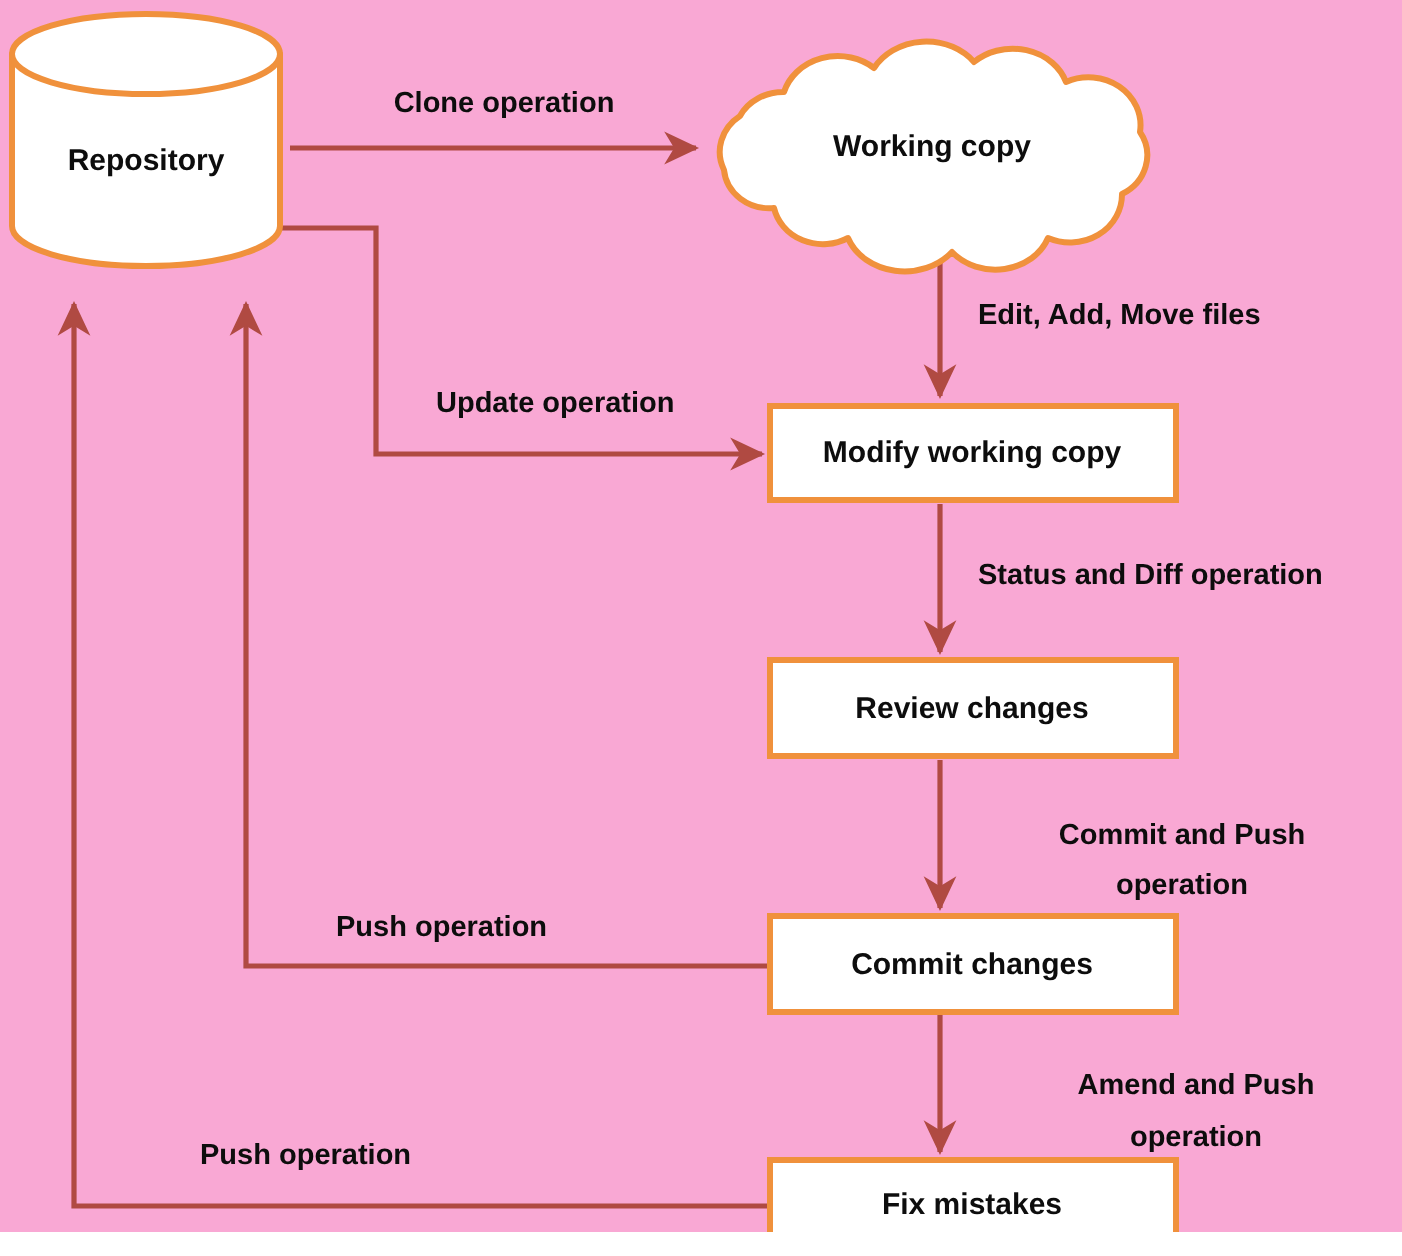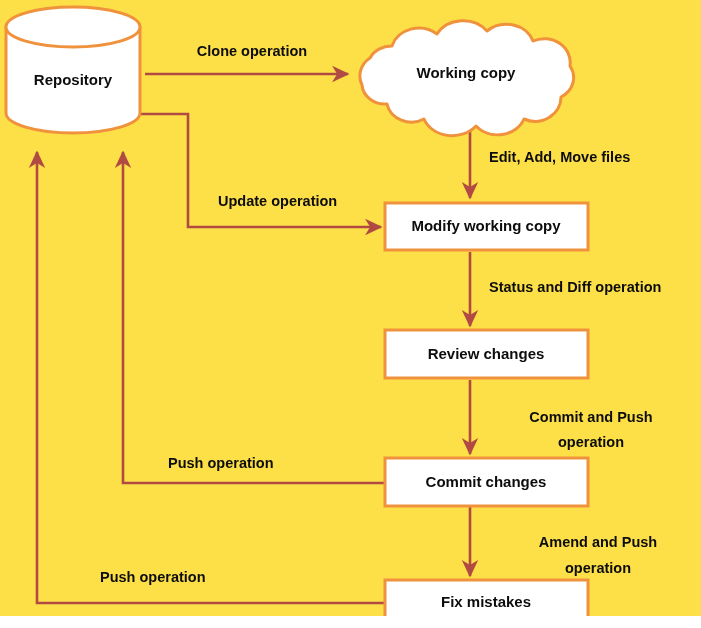--- a/index.html
+++ b/index.html
@@ -8,21 +8,21 @@
     padding: 0;
     background: #ffffff;
   }
   body {
     font-family: "Liberation Sans", sans-serif;
   }
   #diagram-root {
     position: relative;
     width: 701px;
     height: 616px;
-    background: #fde047;
+    background: #f9a8d4;
     overflow: hidden;
   }
   svg.canvas {
     position: absolute;
     top: 0;
     left: 0;
     width: 701px;
     height: 628px;
   }
   .node-label {

